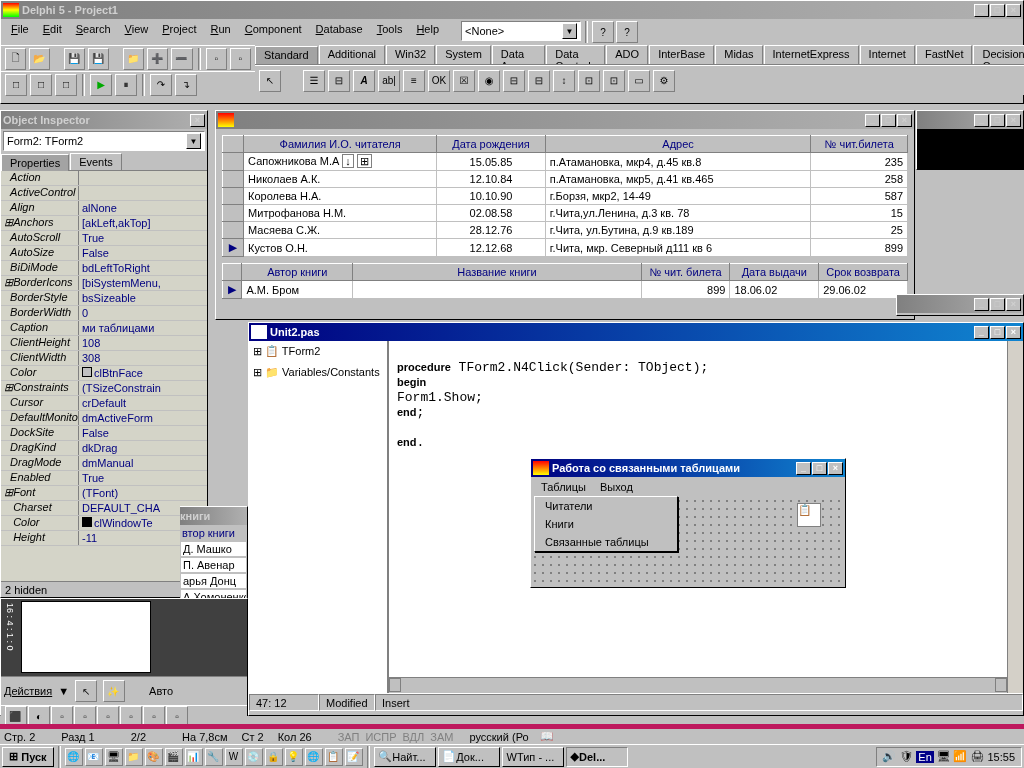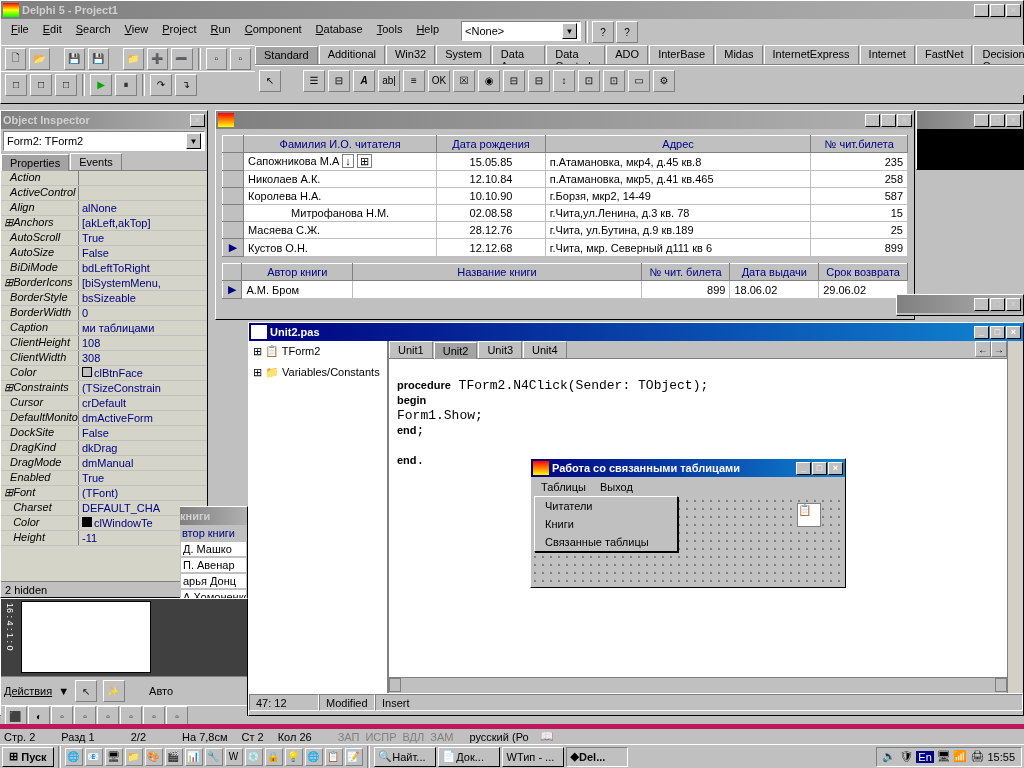--- a/index.html
+++ b/index.html
@@ -308,21 +308,21 @@
             <td class="grid-hdr" style="width:14px;"></td>
             <td class="grid-cell" style="text-align:left;">Королева Н.А.</td>
             <td class="grid-cell" style="text-align:center;">10.10.90</td>
             <td class="grid-cell" style="text-align:left;">г.Борзя, мкр2, 14-49</td>
             <td class="grid-cell" style="text-align:right;">587</td>
           </tr>
         </tbody>
         <tbody>
           <tr>
             <td class="grid-hdr" style="width:14px;"></td>
-            <td class="grid-cell" style="text-align:center;">Митрофанова Н.М.</td>
+            <td class="grid-cell" style="text-align:left;">Митрофанова Н.М.</td>
             <td class="grid-cell" style="text-align:center;">02.08.58</td>
             <td class="grid-cell" style="text-align:left;">г.Чита,ул.Ленина, д.3 кв. 78</td>
             <td class="grid-cell" style="text-align:right;">15</td>
           </tr>
         </tbody>
         <tbody>
           <tr>
             <td class="grid-hdr" style="width:14px;"></td>
             <td class="grid-cell" style="text-align:left;">Масяева С.Ж.</td>
             <td class="grid-cell" style="text-align:center;">28.12.76</td>
@@ -414,29 +414,20 @@
       <div class="tbtn">□</div>
       <div class="tbtn">×</div>
     </div>
   </div>
   <div style="display:flex;height:352px;">
     <div style="width:140px;border-right:2px solid #808080;background:#fff;">
       <div style="padding:4px;">⊞ 📋 <span>TForm2</span></div>
       <div style="padding:4px;">⊞ 📁 <span>Variables/Constants</span></div>
     </div>
     <div style="flex:1;display:flex;flex-direction:column;">
-      <div class="tab-strip">
-        <div class="tab">Unit1</div>
-        <div class="tab active">Unit2</div>
-        <div class="tab">Unit3</div>
-        <div class="tab">Unit4</div>
-        <span style="flex:1"></span>
-        <div class="tool-btn" style="width:16px;height:16px;">←</div>
-        <div class="tool-btn" style="width:16px;height:16px;">→</div>
-      </div>
       <div class="code-area" style="flex:1;">
 <span class="code-kw">procedure</span> TForm2.N4Click(Sender: TObject);
 <span class="code-kw">begin</span>
 Form1.Show;
 <span class="code-kw">end</span>;
 
 <span class="code-kw">end</span>.</div>
       <div style="height:16px;background:#c0c0c0;border-top:1px solid #808080;display:flex;">
         <div style="width:12px;height:14px;background:#c0c0c0;border:1px solid #808080;"></div>
         <div style="flex:1;"></div>

